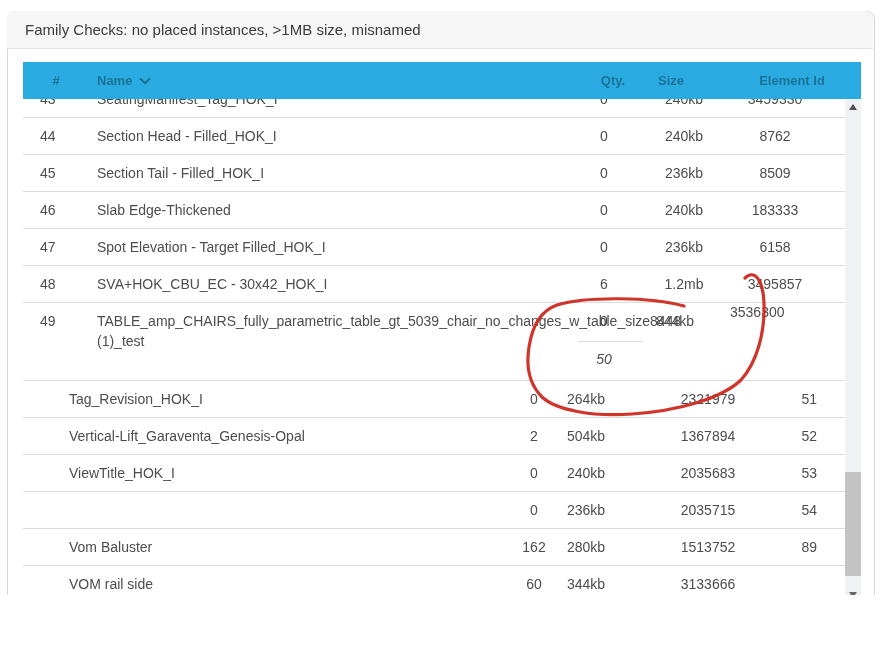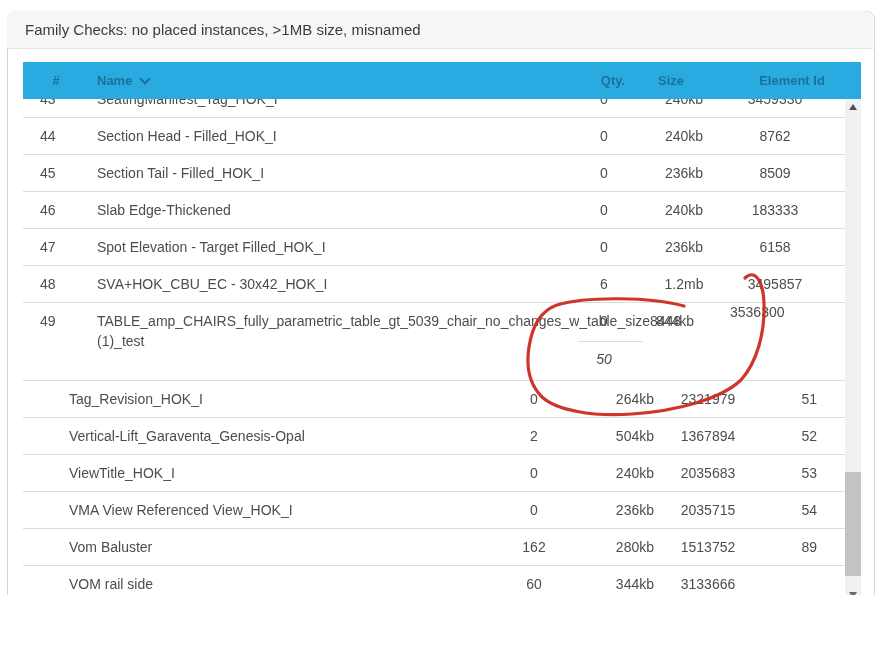--- a/index.html
+++ b/index.html
@@ -43,21 +43,21 @@
   .r49-l2{left:74px;top:29px;}
   .r49-qty{left:551px;top:9px;width:60px;text-align:center;}
   .r49-size{left:617px;top:9px;width:70px;text-align:center;}
   .r49-eid{left:707px;top:0;width:90px;text-align:left;}
   .stub-border{position:absolute;left:555px;top:38px;width:65px;border-top:1px solid #dcdcdc;}
   .stub-num{left:551px;top:47px;width:60px;text-align:center;font-style:italic;}
 
   
   .s-name{left:1px;margin-left:45px;}
   .s-qty{left:481px;width:60px;text-align:center;}
-  .s-size{left:561px;width:70px;text-align:right;}
+  .s-size{left:544px;width:70px;text-align:left;}
   .s-eid{left:640px;width:90px;text-align:center;}
   .s-num{left:754px;width:40px;text-align:right;}
   .row.last{border-bottom:none;}
 
   
   .sb{position:absolute;left:845px;top:99px;width:16px;height:503px;background:#f0f1f2;z-index:5;}
   .sb-btn{position:absolute;left:0;width:16px;height:16px;cursor:pointer;}
   .sb-btn.up{top:0;}
   .sb-btn.down{bottom:0;}
   .tri-up{position:absolute;left:4px;top:5px;width:0;height:0;
@@ -148,21 +148,20 @@
     <span class="c s-num">52</span>
   </div>
   <div class="row" style="top:455px">
     <span class="c s-name">ViewTitle_HOK_I</span>
     <span class="c s-qty">0</span>
     <span class="c s-size">240kb</span>
     <span class="c s-eid">2035683</span>
     <span class="c s-num">53</span>
   </div>
   <div class="row" style="top:492px">
-    <span class="c s-name">VMA View Referenced View_HOK_I</span>
     <span class="c s-qty">0</span>
     <span class="c s-size">236kb</span>
     <span class="c s-eid">2035715</span>
     <span class="c s-num">54</span>
   </div>
   <div class="row" style="top:529px">
     <span class="c s-name">Vom Baluster</span>
     <span class="c s-qty">162</span>
     <span class="c s-size">280kb</span>
     <span class="c s-eid">1513752</span>

